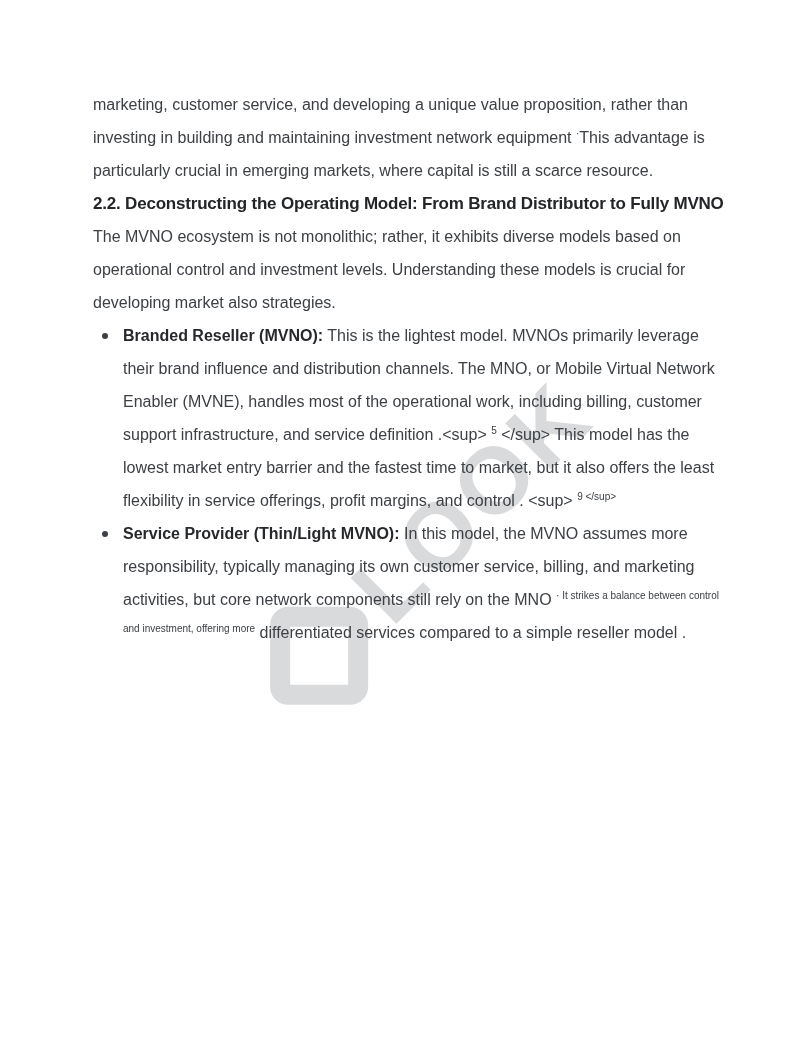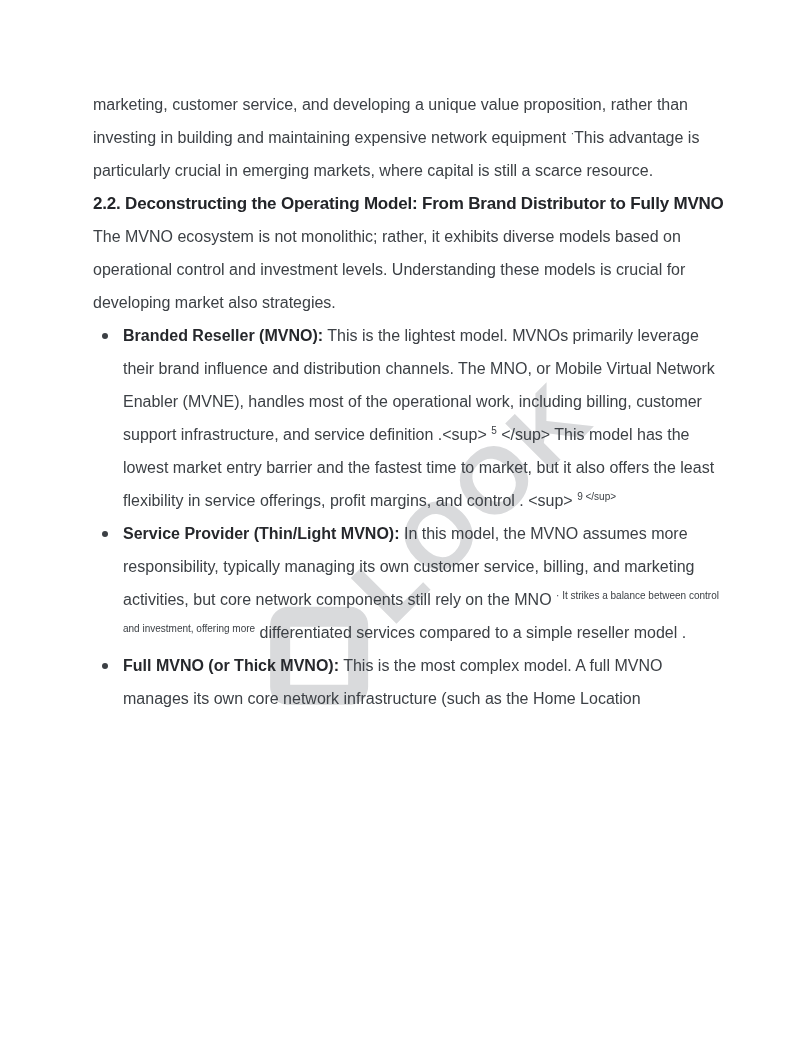--- a/index.html
+++ b/index.html
@@ -64,38 +64,34 @@
 
 <div class="page">
 
   <div class="watermark">
     <span class="wm-logo"></span>
     <span class="wm-text">LOOK</span>
   </div>
 
   <div class="content">
 
-    <p class="p-intro"><span>marketing, customer service, and developing a unique value proposition, rather than investing in building and maintaining expensive network equipment </span><sup class="s">·</sup><span>This advantage is particularly crucial in emerging markets, where capital is still a scarce resource.</span></p>
+    <p class="p-intro"><span>marketing, customer service, and developing a unique value proposition, rather than investing in building and maintaining investment network equipment </span><sup class="s">·</sup><span>This advantage is particularly crucial in emerging markets, where capital is still a scarce resource.</span></p>
 
     <p class="heading">2.2. Deconstructing the Operating Model: From Brand Distributor to Fully MVNO</p>
 
     <p class="p-eco">The MVNO ecosystem is not monolithic; rather, it exhibits diverse models based on operational control and investment levels. Understanding these models is crucial for developing market also strategies.</p>
 
     <ul class="model-list">
 
       <li>
         <span class="bullet-dot"></span>
         <strong>Branded Reseller (MVNO):</strong><span> This is the lightest model. MVNOs primarily leverage their brand influence and distribution channels. The MNO, or Mobile Virtual Network Enabler (MVNE), handles most of the operational work, including billing, customer support infrastructure, and service definition .&lt;sup&gt; </span><sup class="s">5</sup><span> &lt;/sup&gt; This model has the lowest market entry barrier and the fastest time to market, but it also offers the least flexibility in service offerings, profit margins, and control . &lt;sup&gt; </span><sup class="s">9 &lt;/sup&gt;</sup>
       </li>
 
       <li>
         <span class="bullet-dot"></span>
         <strong>Service Provider (Thin/Light MVNO):</strong><span> In this model, the MVNO assumes more responsibility, typically managing its own customer service, billing, and marketing activities, but core network components still rely on the MNO </span><sup class="s">· It strikes a balance between control and investment, offering more</sup><span> differentiated services compared to a simple reseller model .</span>
       </li>
 
-      <li>
-        <span class="bullet-dot"></span>
-        <strong>Full MVNO (or Thick MVNO):</strong><span> This is the most complex model. A full MVNO manages its own core network infrastructure (such as the Home Location</span>
-      </li>
 
     </ul>
   </div>
 </div>
 
 </body></html>

